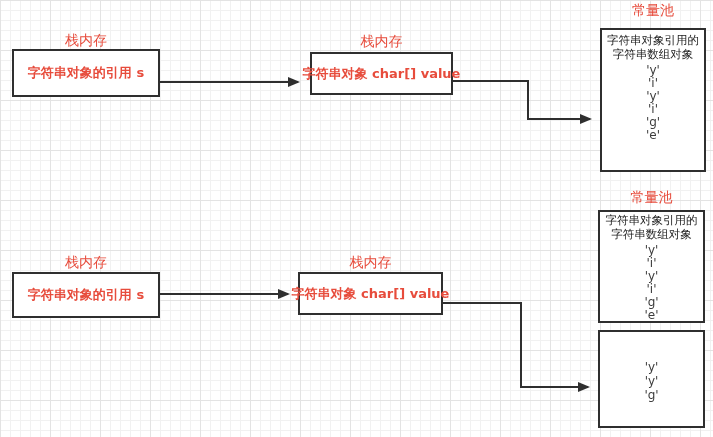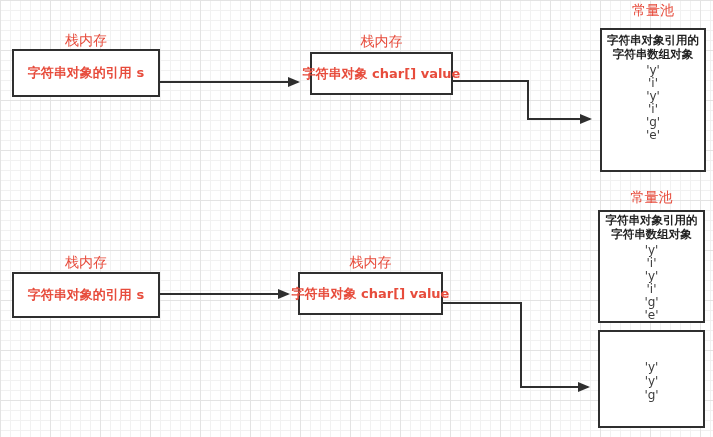--- a/index.html
+++ b/index.html
@@ -53,21 +53,20 @@
     border: 2px solid #2f2f2f;
     text-align: center;
     padding-top: 3px;
   }
 
   .pool-desc {
     color: #222222;
     font-size: 11.5px;
     line-height: 14px;
     margin-bottom: 3px;
-    font-weight: bold;
   }
 
   .char {
     color: #3d3d3d;
     font-size: 12px;
     line-height: 13px;
   }
 
   .pool-bottom-new {
     display: flex;

